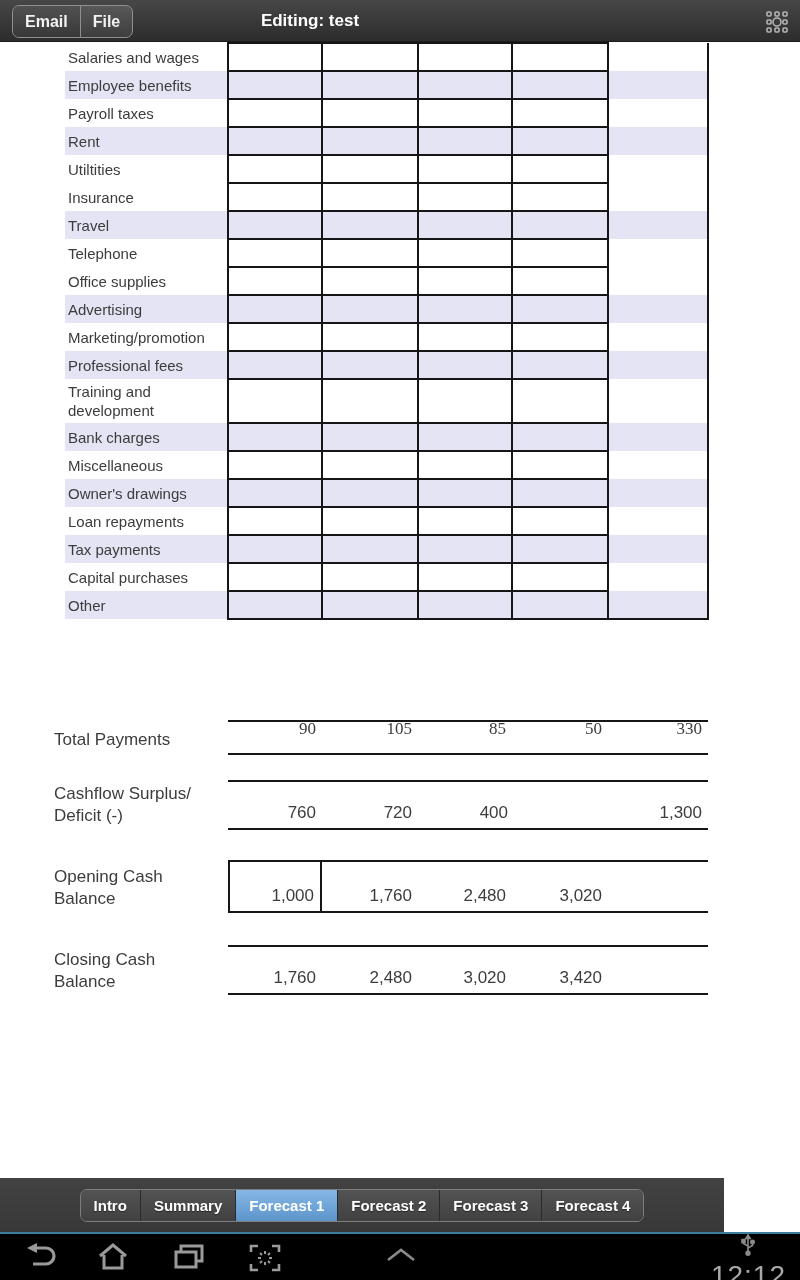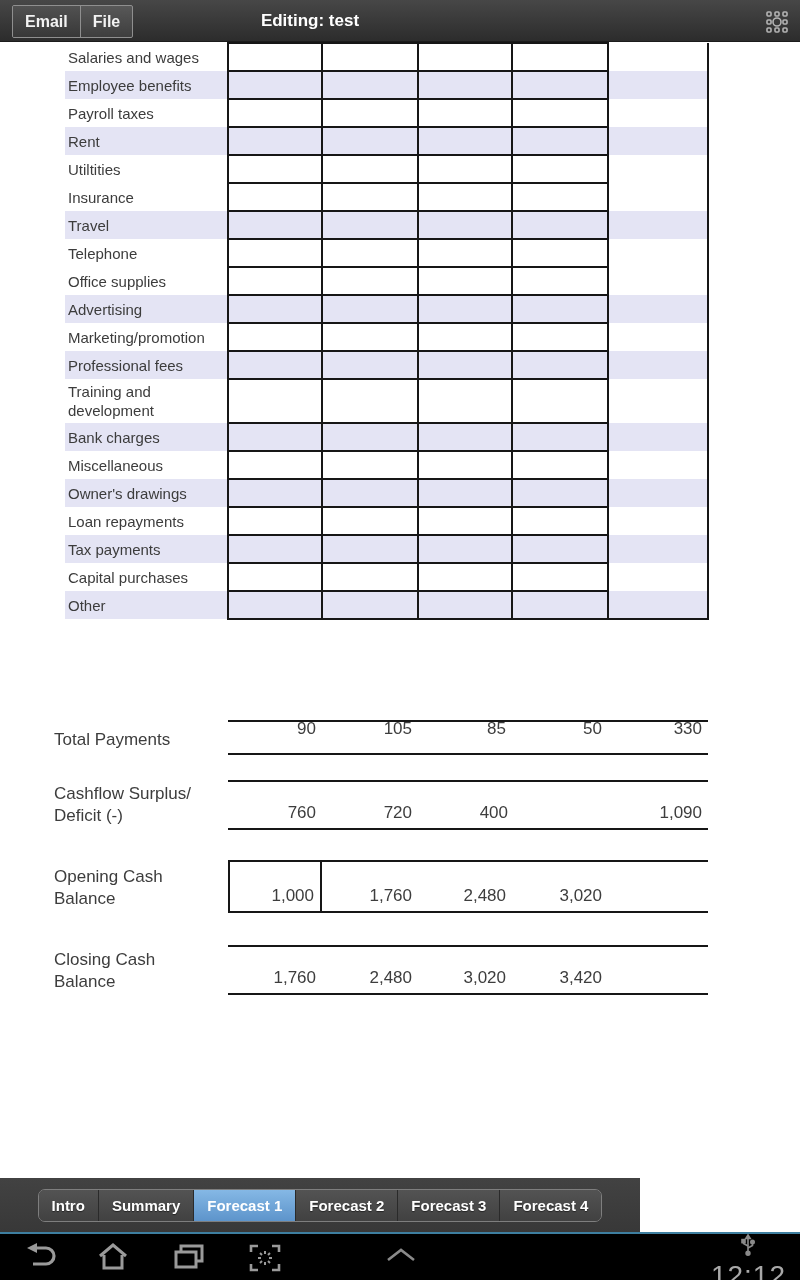--- a/index.html
+++ b/index.html
@@ -3,21 +3,21 @@
 <meta charset="utf-8">
 <style>
   * { margin:0; padding:0; box-sizing:border-box; }
   html,body { width:800px; height:1280px; }
   body { font-family:"Liberation Sans","DejaVu Sans",sans-serif; background:#fff; position:relative; overflow:hidden; }
 
   
   .action-bar { position:absolute; top:0; left:0; width:800px; height:42px;
     background:linear-gradient(#474747,#2c2c2c); border-bottom:1px solid #1c1c1c; z-index:30; }
   .btn-group { position:absolute; top:5px; left:12px; height:33px; display:flex;
-    border:1px solid #8f8f8f; border-radius:2px; overflow:hidden;
+    border:1px solid #8f8f8f; border-radius:7px; overflow:hidden;
     background:linear-gradient(#585858,#3e3e3e); }
   .bar-btn { color:#f2f2f2; font-weight:bold; font-size:16px; display:flex; align-items:center;
     padding:0 12px; cursor:default; }
   .bar-btn.first { border-right:1px solid #8f8f8f; background:linear-gradient(#515151,#383838); }
   .bar-title { position:absolute; top:11px; left:180px; width:260px; text-align:center;
     color:#fff; font-weight:bold; font-size:17px; }
   .overflow-ic { position:absolute; top:11px; right:12px; width:22px; height:22px; }
 
   
   table.grid { position:absolute; top:42px; left:65px; border-collapse:collapse; table-layout:fixed; }
@@ -30,25 +30,25 @@
   td.c5 { border-left:2px solid #161616; border-right:2px solid #161616; }
   tr.lastrow td.c { border-bottom:2px solid #161616; }
 
   
   .sec-label { position:absolute; left:54px; font-size:17px; color:#3d3d3d; line-height:22px; }
   .sec-row { position:absolute; left:228px; width:480px; display:flex;
     border-top:2px solid #161616; border-bottom:2px solid #161616; }
   .num-cell { display:flex; justify-content:flex-end; align-items:flex-end;
     padding:0 6px 5px 0; font-size:17px; color:#3d3d3d; }
   .w1,.w3 { width:94px; } .w2,.w4 { width:96px; } .w5 { width:100px; flex:1; }
-  .sec-row.centered .num-cell { align-items:center; padding-bottom:18px; }
+  .sec-row.centered .num-cell { align-items:center; padding-bottom:18px;font-family:Liberation Serif, serif; }
   .num-cell.boxed { border-left:2px solid #161616; border-right:2px solid #161616; }
 
   
-  .tab-bar { position:absolute; top:1178px; left:0; width:640px; height:54px;
+  .tab-bar { position:absolute; top:1178px; left:0; width:724px; height:54px;
     background:linear-gradient(#424242,#383838); display:flex; align-items:center; justify-content:center; }
   .tab-strip { display:flex; height:33px; border:1px solid #7e7e7e; border-radius:7px;
     overflow:hidden; }
   .tab { display:flex; align-items:center; padding:0 13px; color:#fff; font-weight:bold; font-size:15px;
     background:linear-gradient(#535353,#414141); border-right:1px solid #2a2a2a;
     text-shadow:0 1px 1px rgba(0,0,0,.5); cursor:default; }
   .tab:last-child { border-right:none; }
   .tab.selected { background:linear-gradient(#85b8e5,#5d94cb); text-shadow:none; }
   .divider-line { position:absolute; top:1232px; left:0; width:800px; height:2px; background:#3e7fa0; }
 
@@ -266,21 +266,21 @@
   </div>
 
 <div class="sec-label" style="top:783px;">
   <div>Cashflow Surplus/</div>
   <div>Deficit (-)</div>
 </div>
 <div class="sec-row" style="top:780px; height:50px;">
     <div class="num-cell w1">760</div>
     <div class="num-cell w2">720</div>
     <div class="num-cell w4">400</div>
-    <div class="num-cell w5">1,090</div>
+    <div class="num-cell w5">1,300</div>
   </div>
 
 <div class="sec-label" style="top:866px;">
   <div>Opening Cash</div>
   <div>Balance</div>
 </div>
 <div class="sec-row" style="top:860px; height:53px;">
     <div class="num-cell w1 boxed">1,000</div>
     <div class="num-cell w2">1,760</div>
     <div class="num-cell w3">2,480</div>

